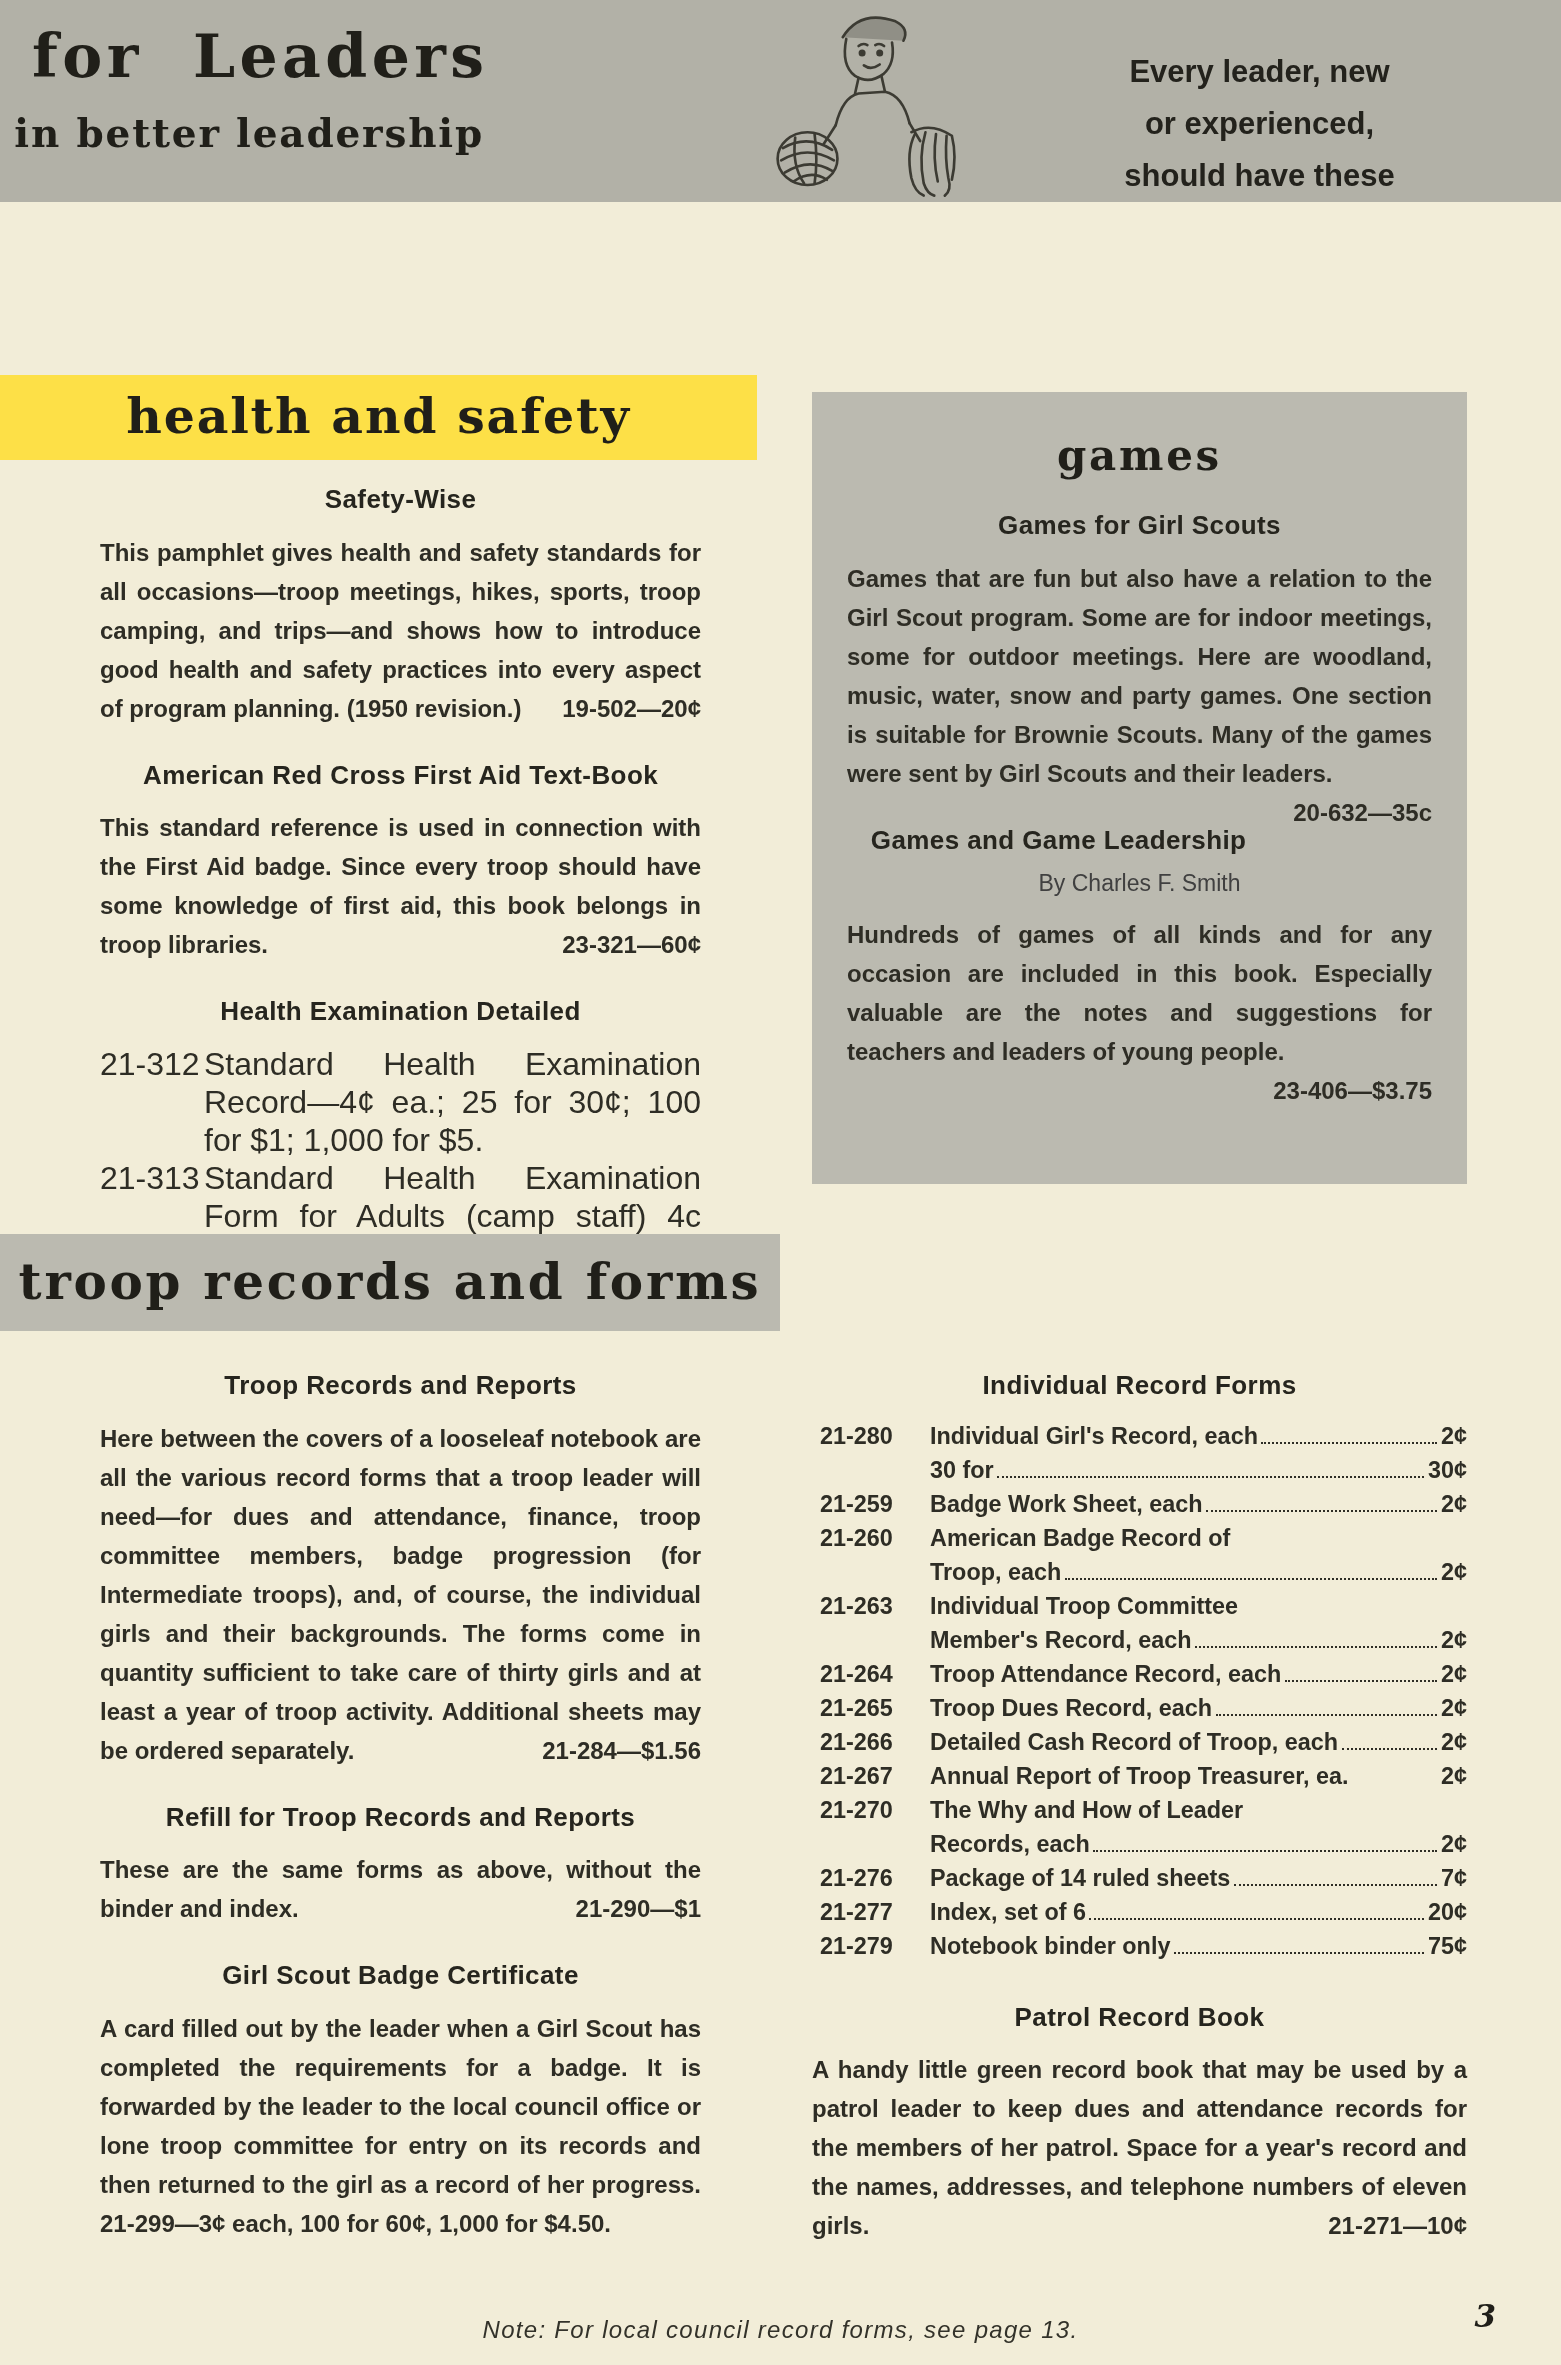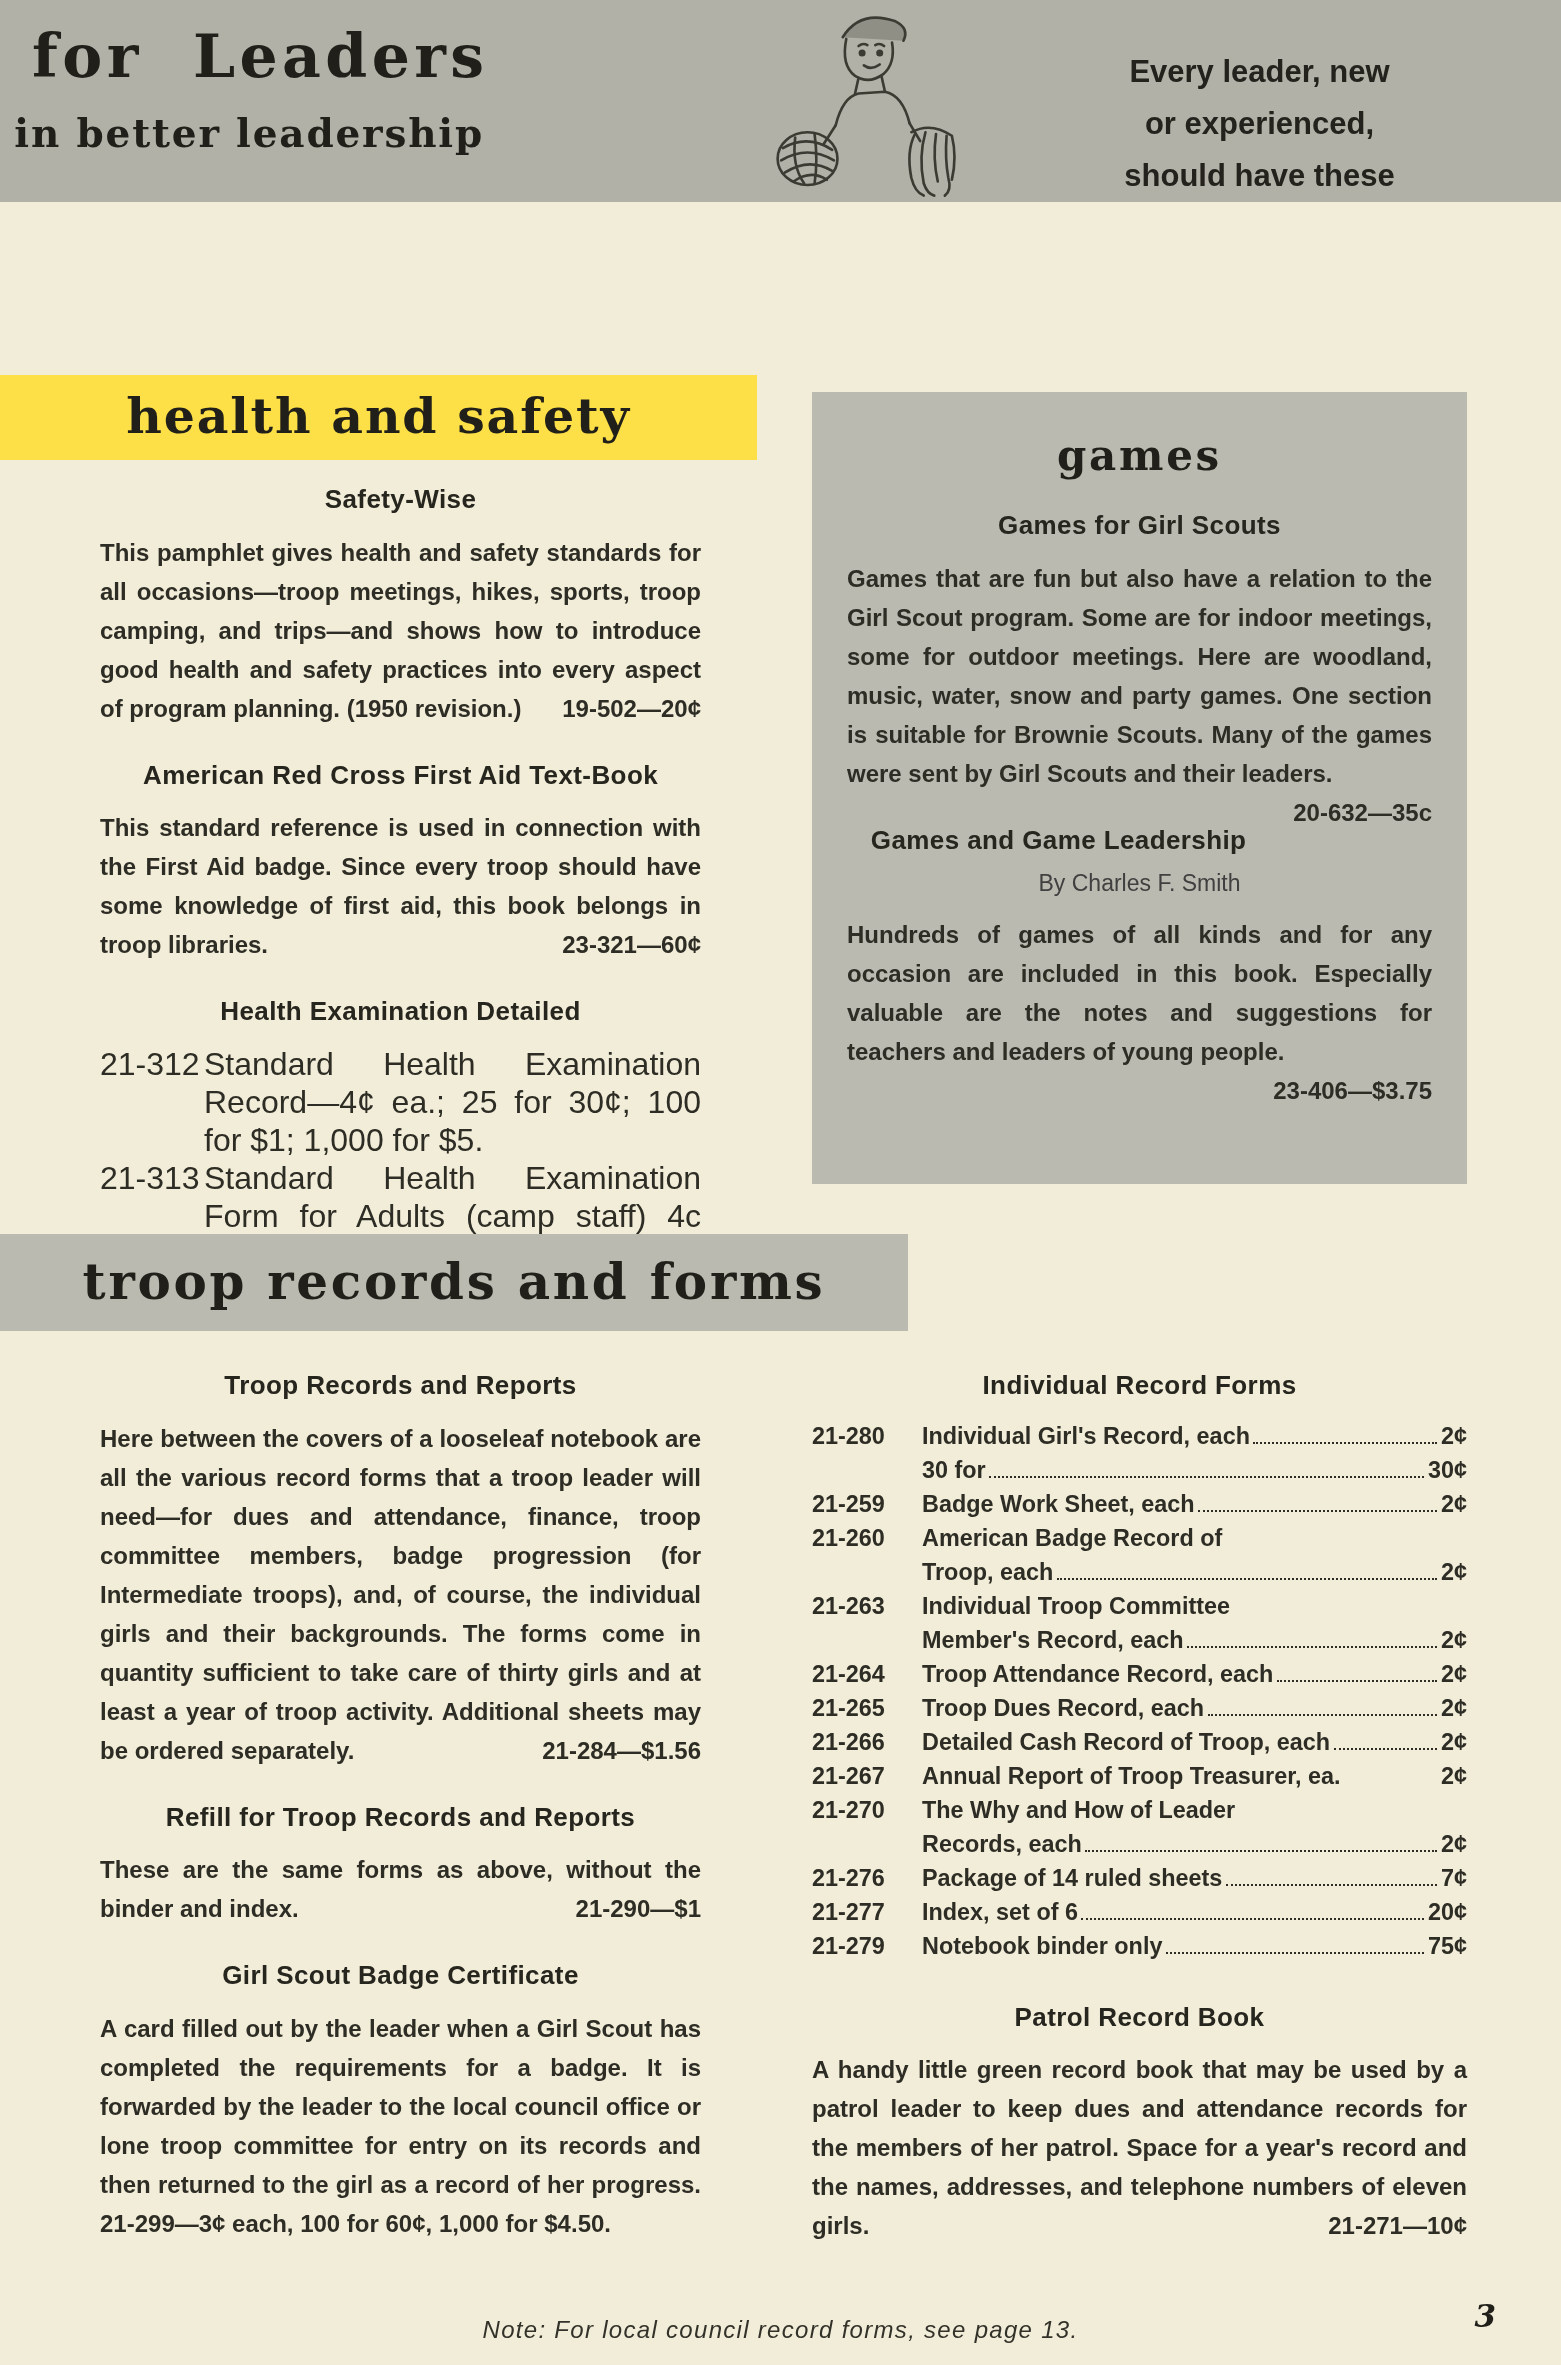--- a/index.html
+++ b/index.html
@@ -19,21 +19,21 @@
   .masthead { position:absolute; left:32px; top:21px; }
   .title1 { font-size:60px; letter-spacing:4.4px; word-spacing:25px; }
   .title2 { font-size:39px; letter-spacing:1.8px; margin-top:19.4px; margin-left:-17.7px; }
   .illustration { position:absolute; left:725px; top:1.8px; width:283px; height:198px; }
   .tagline { position:absolute; left:1052px; top:46px; width:415px; text-align:center;
              font-size:31px; font-weight:600; line-height:52px; color:#23221c; }
 
   
   .hs-banner { position:absolute; left:0; top:375px; width:757px; height:85px; background:#fde047;
                text-align:center; font-size:49px; line-height:83px; letter-spacing:1.8px; }
-  .troop-banner { position:absolute; left:0; top:1234px; width:908px; height:97px; background:#bbbab0;
+  .troop-banner { position:absolute; left:0; top:1234px; width:780px; height:97px; background:#bbbab0;
                text-align:center; font-size:50px; line-height:95px; letter-spacing:2.7px; }
 
   
   .col { position:absolute; }
   .hs-col { left:100px; top:484px; width:601px; }
   .bl-col { left:100px; top:1370px; width:601px; }
   .br-col { left:812px; top:1370px; width:655px; }
 
   h3 { font-size:26px; font-weight:700; text-align:center; margin:32px 0 17.7px; letter-spacing:0.4px; color:#26251e; }
   .col > h3:first-child, .games-box h3:first-of-type { margin-top:0; }
@@ -47,21 +47,21 @@
   
   .games-box { position:absolute; left:812px; top:392px; width:655px; height:792px;
                background:#bbbab0; padding:32px 35px; }
   .games-title { text-align:center; font-size:42px; letter-spacing:2.7px; margin:7px 0 30px; }
   .games-box h3 { }
   .byline { text-align:center; font-weight:400; font-size:23px; margin:-3.5px 0 17.7px; color:#404040; }
 
   
   .rf-list { margin-top:5.3px; }
   .rf-row { display:flex; align-items:baseline; font-size:23.4px; line-height:34px; font-weight:700; }
-  .rf-row .code { flex:0 0 99px; }
+  .rf-row .code { flex:0 0 99px;margin-left:8px; }
   .rf-row .lbl { white-space:nowrap;margin-left:11px; }
   .rf-row .leader-dots { flex:1; border-bottom:2.7px dotted #2e2d25; margin:0 3.5px; min-width:8.8px; }
   .rf-row .leader-blank { flex:1; }
   .rf-row .price { text-align:right; }
 
   .patrol-head { margin-top:39px; }
 
   
   .footer-note { position:absolute; left:0; top:2268px; width:1561px; text-align:center;
                  font-size:24px; font-style:italic; font-weight:400; letter-spacing:1.3px; color:#33322a;margin-top:48px; }

